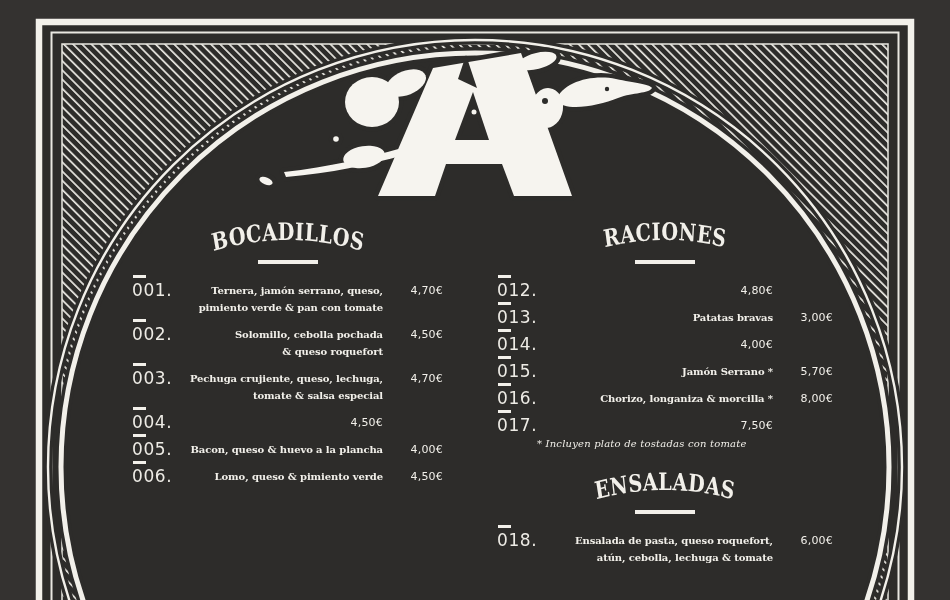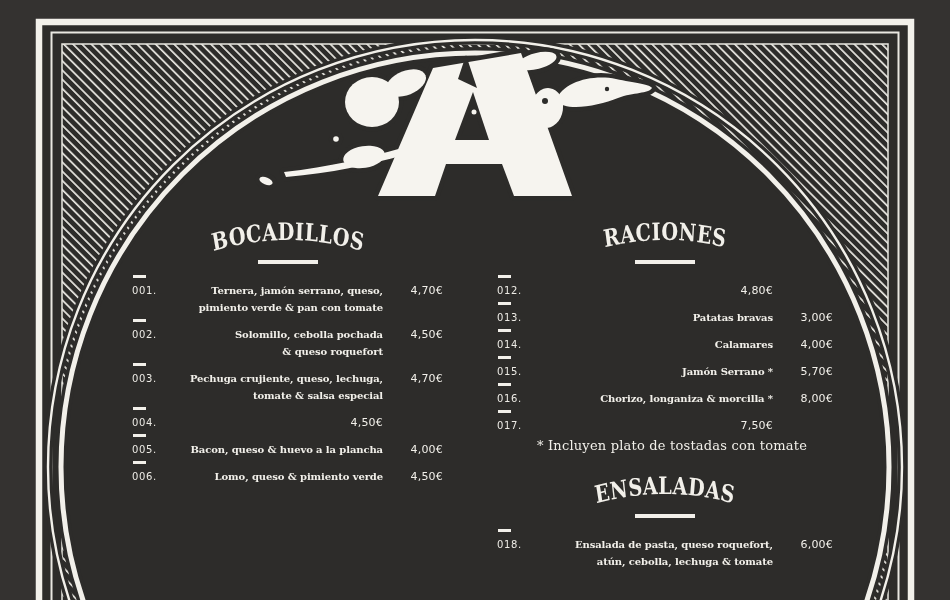--- a/index.html
+++ b/index.html
@@ -36,39 +36,40 @@
     margin-bottom:2px;
     line-height:17px;
   }
   .item::before{
     content:"";
     position:absolute;left:1px;top:1px;
     width:13px;height:2.5px;background:var(--ink);
   }
   .num{
     font-family:"DejaVu Sans", sans-serif;
-    font-size:10px;
+    font-size:17px;
     letter-spacing:0.6px;
     color:#edebe5;
   }
   .name{
     font-size:10px;
     font-weight:bold;
     white-space:pre-line;
     letter-spacing:-0.1px;
     text-align:right;
   }
   .price{
     font-family:"DejaVu Sans", sans-serif;
     font-size:11px;
     text-align:right;
     letter-spacing:0.2px;
   }
   .footnote{
-    font-size:13px;
+    font-style:italic;
+    font-size:10px;
     margin:4px 0 0 40px;
     letter-spacing:0.2px;
   }
   .section-ensaladas{margin-top:14px;}
 </style>
 </head>
 <body>
 
 <svg class="bg-art" viewBox="0 0 950 600" xmlns="http://www.w3.org/2000/svg" aria-hidden="true">
   <defs>
@@ -179,21 +180,20 @@
           <span class="num">012.</span>
           <div class="price">4,80€</div>
         </div>
         <div class="item">
           <span class="num">013.</span>
           <div class="name">Patatas bravas</div>
           <div class="price">3,00€</div>
         </div>
         <div class="item">
           <span class="num">014.</span>
-          <div class="name">Calamares</div>
           <div class="price">4,00€</div>
         </div>
         <div class="item">
           <span class="num">015.</span>
           <div class="name">Jamón Serrano *</div>
           <div class="price">5,70€</div>
         </div>
         <div class="item">
           <span class="num">016.</span>
           <div class="name">Chorizo, longaniza &amp; morcilla *</div>

